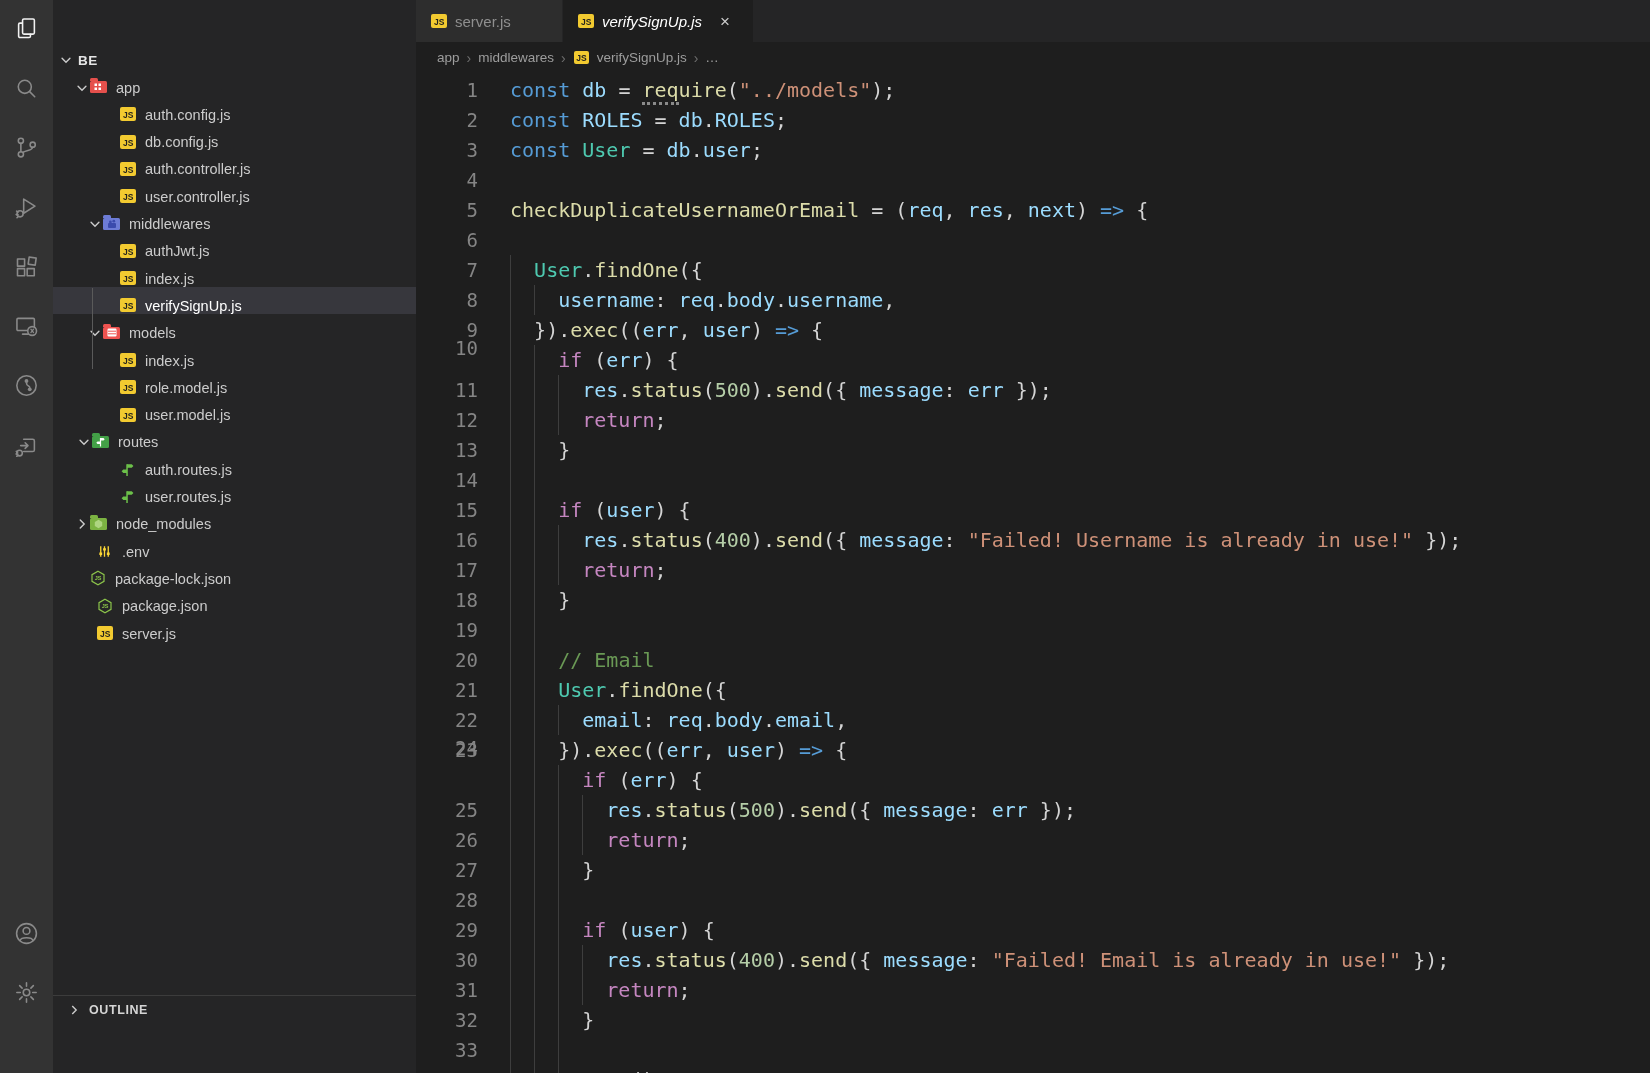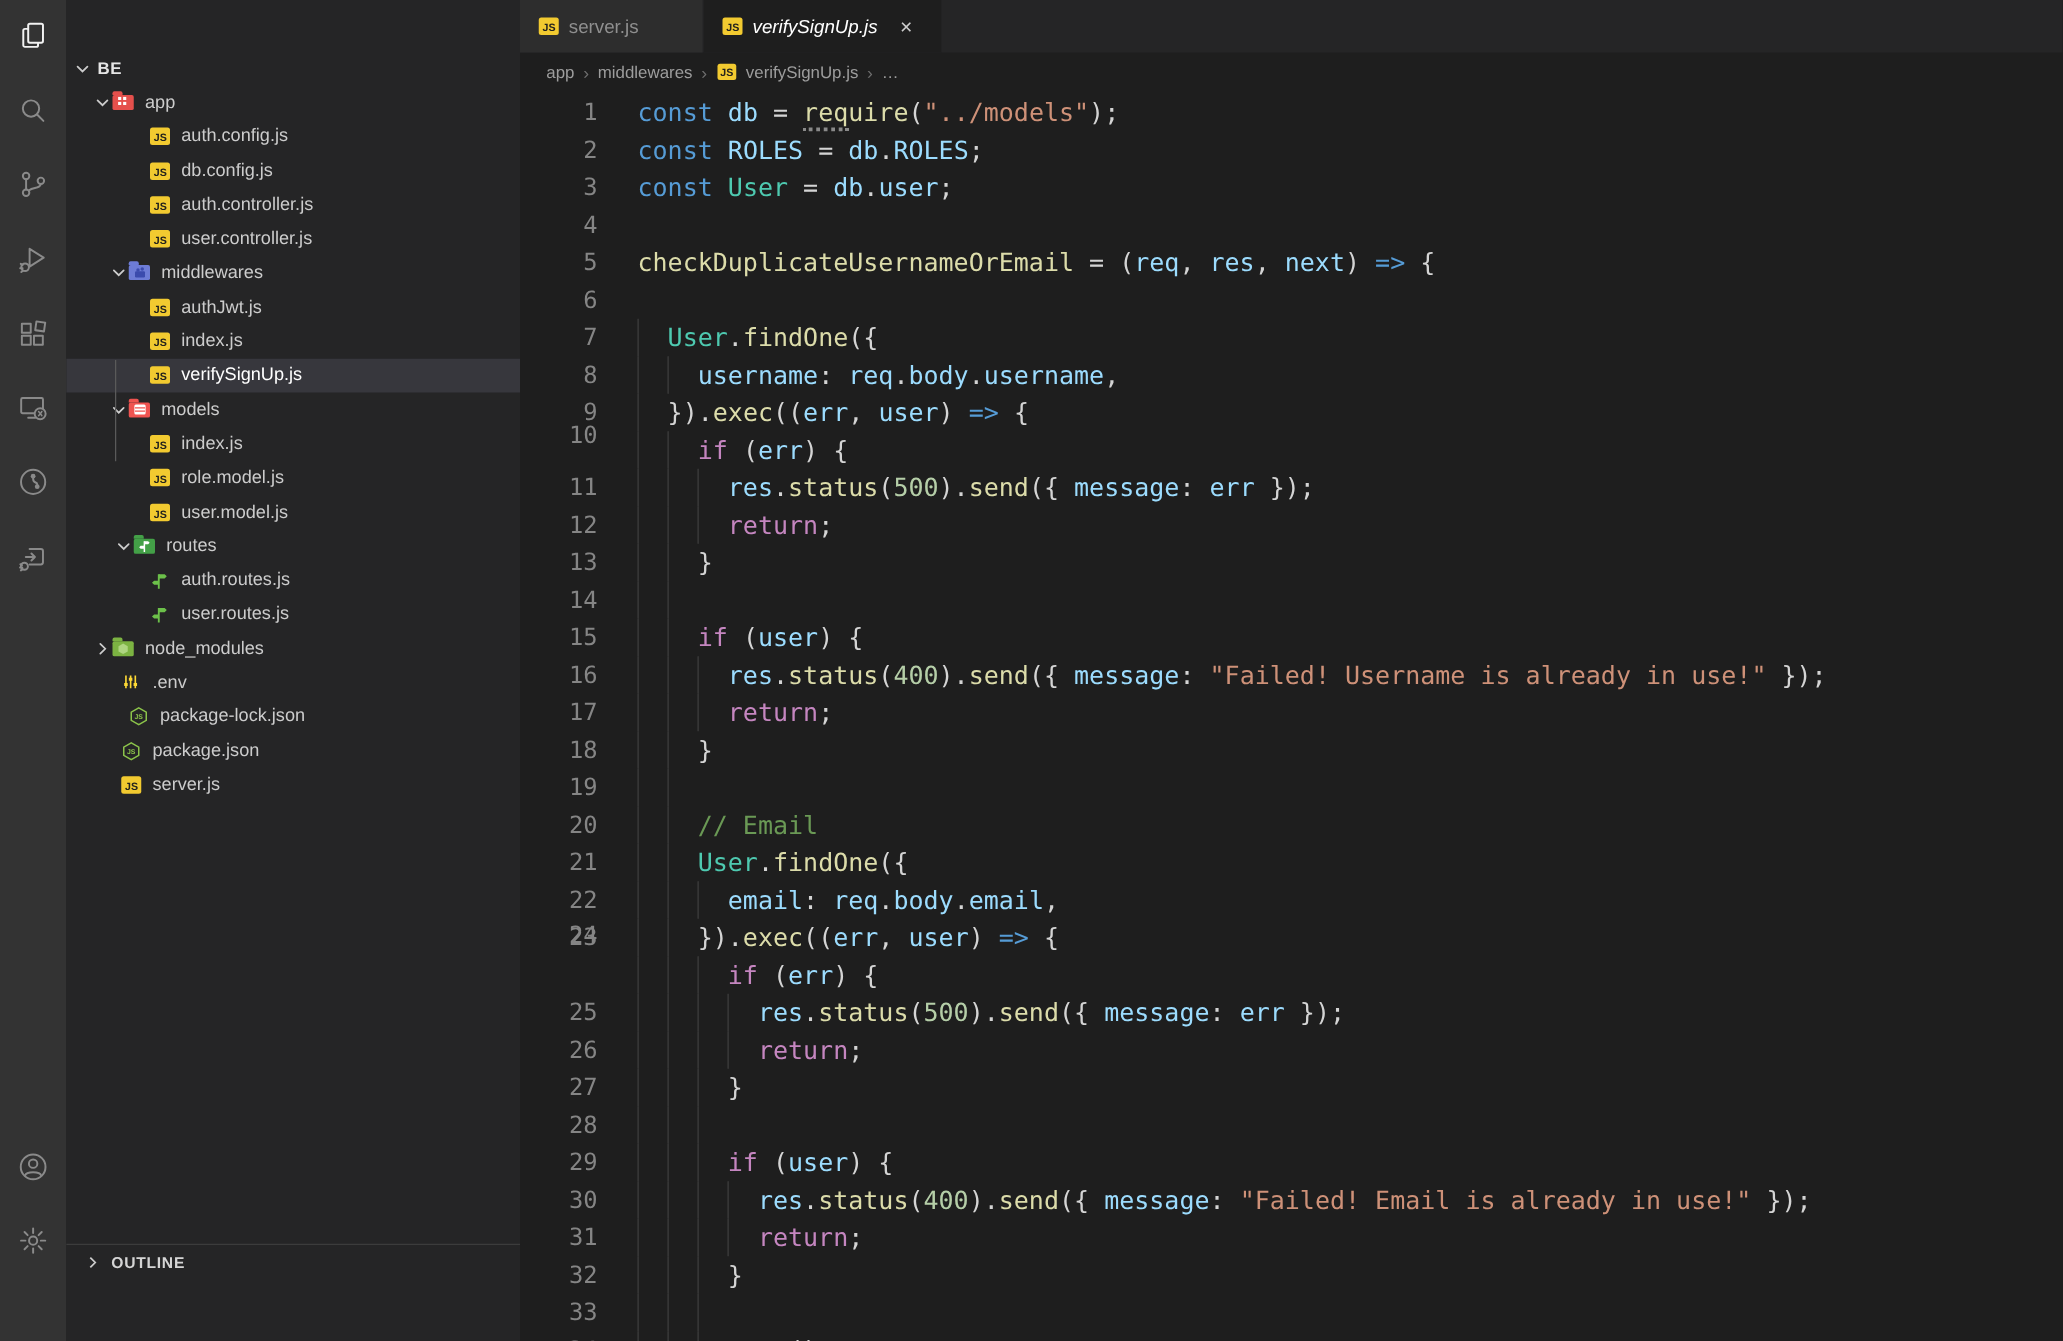--- a/index.html
+++ b/index.html
@@ -12,21 +12,21 @@
               color:#8a8a8a; cursor:pointer; }
   .act-icon.active { color:#f2f2f2; }
   .act-icon svg { width:27px; height:27px; }
 
   
   #sidebar { position:absolute; left:53px; top:0; width:363px; height:1073px; background:#252526; z-index:4; }
   .sb-head { position:absolute; top:0; left:0; right:0; height:41px; display:flex; align-items:center; padding-left:24px; }
   .sb-title { font-size:12px; letter-spacing:.8px; color:#b8b8b8; }
   .sb-actions { position:absolute; right:22px; top:4px; color:#c5c5c5; font-size:18px; letter-spacing:2px; cursor:pointer; }
   #tree { position:absolute; top:41px; left:0; right:0; }
-  .trow { height:27.3px; display:flex; align-items:center; color:#cccccc; font-size:14.5px; cursor:pointer; white-space:nowrap; }
+  .trow { height:27.3px; display:flex; align-items:flex-end; color:#cccccc; font-size:14.5px; cursor:pointer; white-space:nowrap; }
   .trow.selected { background:#37373d; color:#ffffff; }
   .trow .chev { width:16px; height:16px; flex:0 0 16px; display:flex; align-items:center; justify-content:center; color:#cccccc; }
   .trow .lbl { margin-left:9px; }
   .trow.root .lbl { font-weight:bold; font-size:13.5px; letter-spacing:.4px; color:#e5e5e5; margin-left:4px; }
   .ficon { width:17px; height:17px; flex:0 0 17px; display:flex; align-items:center; justify-content:center; position:relative; }
   .fld { position:relative; width:17px; height:12px; border-radius:1.5px; }
   .fld::before { content:""; position:absolute; top:-3px; left:0; width:8px; height:3px; border-radius:1.5px 1.5px 0 0; background:inherit; }
   .fg { position:absolute; inset:0; display:flex; align-items:center; justify-content:center; }
   .jsb { width:16px; height:14px; background:#F2CA30; color:#24231d; border-radius:2px;
          font-size:8.5px; font-weight:bold; display:inline-flex; align-items:flex-end; justify-content:flex-end;
@@ -268,21 +268,21 @@
           <span class="jsb">JS</span>
         </span>
         <span class="lbl">role.model.js</span>
       </div>
       <div class="trow" style="padding-left:66px">
         <span class="ficon">
           <span class="jsb">JS</span>
         </span>
         <span class="lbl">user.model.js</span>
       </div>
-      <div class="trow" style="padding-left:38px">
+      <div class="trow" style="padding-left:23px">
         <span class="chev">
           <svg width="14" height="14" viewBox="0 0 16 16" fill="none" stroke="#cccccc" stroke-width="1.6" stroke-linecap="round">
             <path d="M3.5 6l4.5 4.5L12.5 6"></path>
           </svg>
         </span>
         <span class="ficon">
           <span class="fld" style="background:#43A047"></span>
           <span class="fg">
             <svg width="9" height="10" viewBox="0 0 9 10">
               <path d="M4.5 1v8.5" stroke="#fff" stroke-width="1.2"></path>
@@ -328,21 +328,21 @@
       </div>
       <div class="trow" style="padding-left:43px">
         <span class="ficon">
           <svg width="15" height="15" viewBox="0 0 16 16" stroke="#FDD835" fill="none">
             <path stroke-width="1.4" d="M4 2.5v11M8 2.5v11M12 2.5v11"></path>
             <path stroke-width="3" d="M4 9v2.6M8 4.4V7M12 9v2.6"></path>
           </svg>
         </span>
         <span class="lbl">.env</span>
       </div>
-      <div class="trow" style="padding-left:49px">
+      <div class="trow" style="padding-left:36px">
         <span class="ficon">
           <svg width="16" height="16" viewBox="0 0 16 16">
             <path d="M8 1.3 14 4.7v6.6L8 14.7 2 11.3V4.7z" stroke="#8BC34A" stroke-width="1.2" fill="none"></path>
             <text x="8" y="10.4" font-size="5.5" font-weight="bold" fill="#8BC34A" text-anchor="middle" font-family="Liberation Sans, sans-serif">JS</text>
           </svg>
         </span>
         <span class="lbl">package-lock.json</span>
       </div>
       <div class="trow" style="padding-left:43px">
         <span class="ficon">

